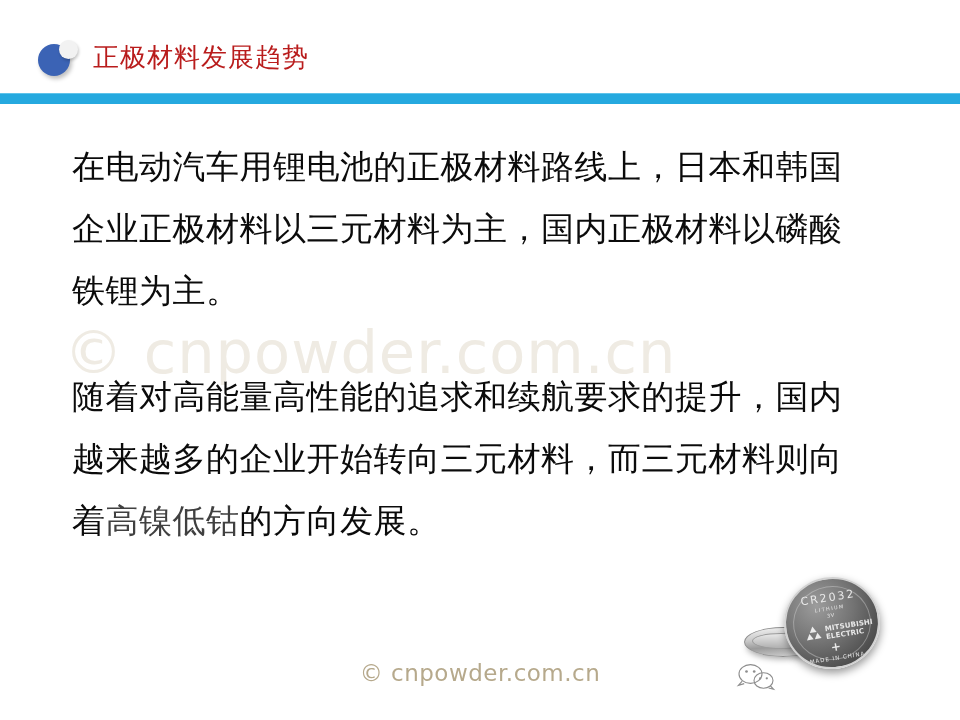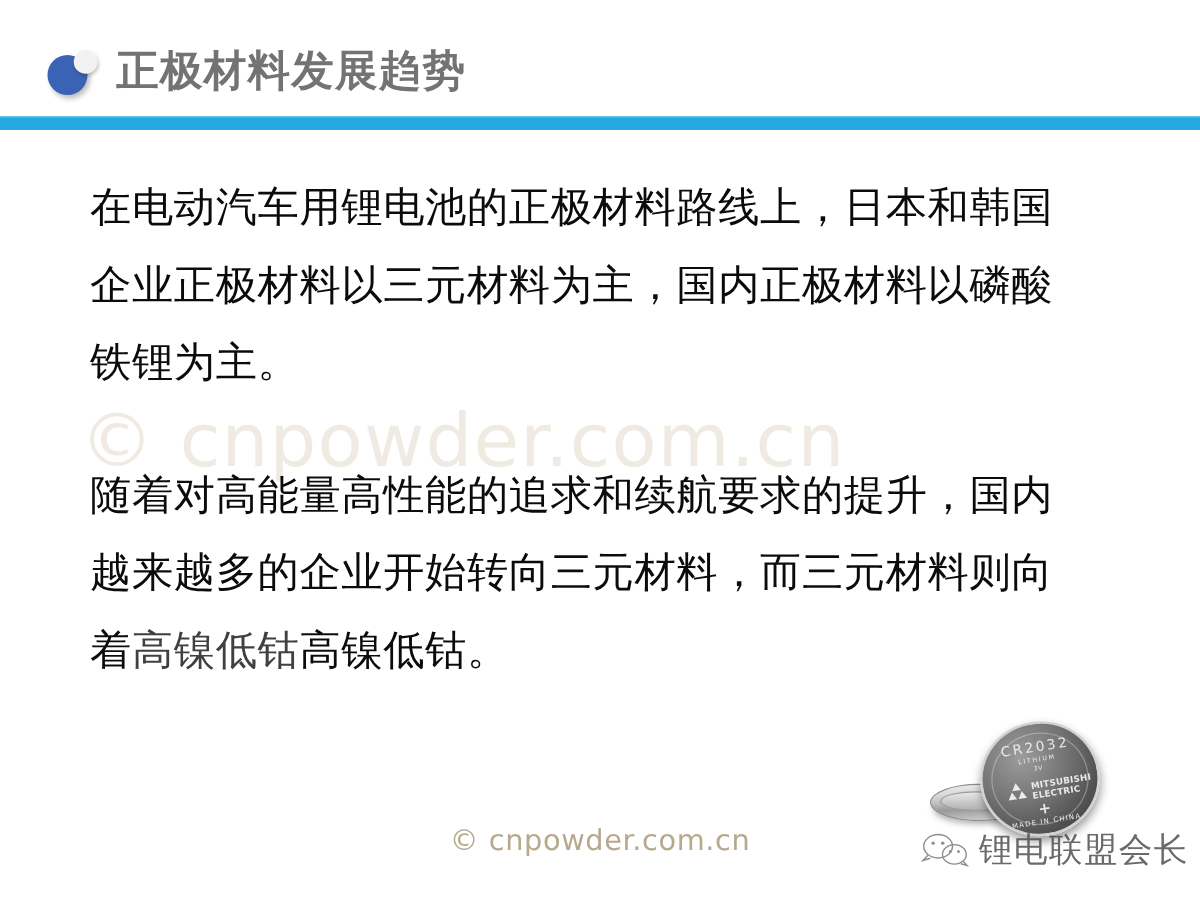--- a/index.html
+++ b/index.html
@@ -43,24 +43,24 @@
     left: 21px; top: 0px;
     width: 19px; height: 19px;
     border-radius: 50%;
     background: #F2F2F2;
     box-shadow: 1px 2px 3px rgba(0,0,0,0.22);
   }
   #slide-title {
     position: absolute;
     left: 93px;
     top: 32px;
-    font-size: 34px;
+    font-size: 26px;
     line-height: 50px;
-    font-weight: 700;
-    color: #737373;
+    font-weight: 400;
+    color: #b91c1c;
     letter-spacing: 1px;
     white-space: nowrap;
   }
   #header-rule {
     position: absolute;
     left: 0;
     top: 93px;
     width: 960px;
     height: 11px;
     background: #25A9DF;
@@ -228,21 +228,21 @@
 
   <div id="header-rule"></div>
 
   <div id="watermark-center">© cnpowder.com.cn</div>
 
   <div id="body-text">
 
     <p class="para" id="para-1">在电动汽车用锂电池的正极材料路线上，日本和韩国企业正极材料以三元材料为主，国内正极材料以磷酸铁锂为主。</p>
 
     <p class="para" id="para-2">
-      <span>随着对高能量高性能的追求和续航要求的提升，国内越来越多的企业开始转向三元材料，而三元材料则向着</span><span class="highlight-red">高镍低钴</span><span>高镍低钴。</span>
+      <span>随着对高能量高性能的追求和续航要求的提升，国内越来越多的企业开始转向三元材料，而三元材料则向着</span><span class="highlight-red">高镍低钴</span><span>的方向发展。</span>
     </p>
   </div>
 
   <div id="footer-watermark">© cnpowder.com.cn</div>
 
   <div id="battery-art">
 
     <div class="coin-back"></div>
     <div class="coin-back-inner"></div>
 
@@ -277,16 +277,15 @@
         <ellipse cx="14.5" cy="12" rx="11.5" ry="9.4"></ellipse>
         <path d="M6.2 19.2 L2.4 23.4 L8.2 21.6"></path>
         <ellipse cx="27.5" cy="18.5" rx="9.5" ry="7.8"></ellipse>
         <path d="M34.5 24.0 L37.6 27.3 L32.6 26.0"></path>
       </g>
       <circle cx="10.5" cy="9.5" r="1.35" fill="#8d8d8d"></circle>
       <circle cx="18.2" cy="9.5" r="1.35" fill="#8d8d8d"></circle>
       <circle cx="24.2" cy="16.3" r="1.15" fill="#8d8d8d"></circle>
       <circle cx="30.8" cy="16.3" r="1.15" fill="#8d8d8d"></circle>
     </svg>
-    <span id="wechat-label">锂电联盟会长</span>
   </div>
 
 </div>
 
 </body></html>

